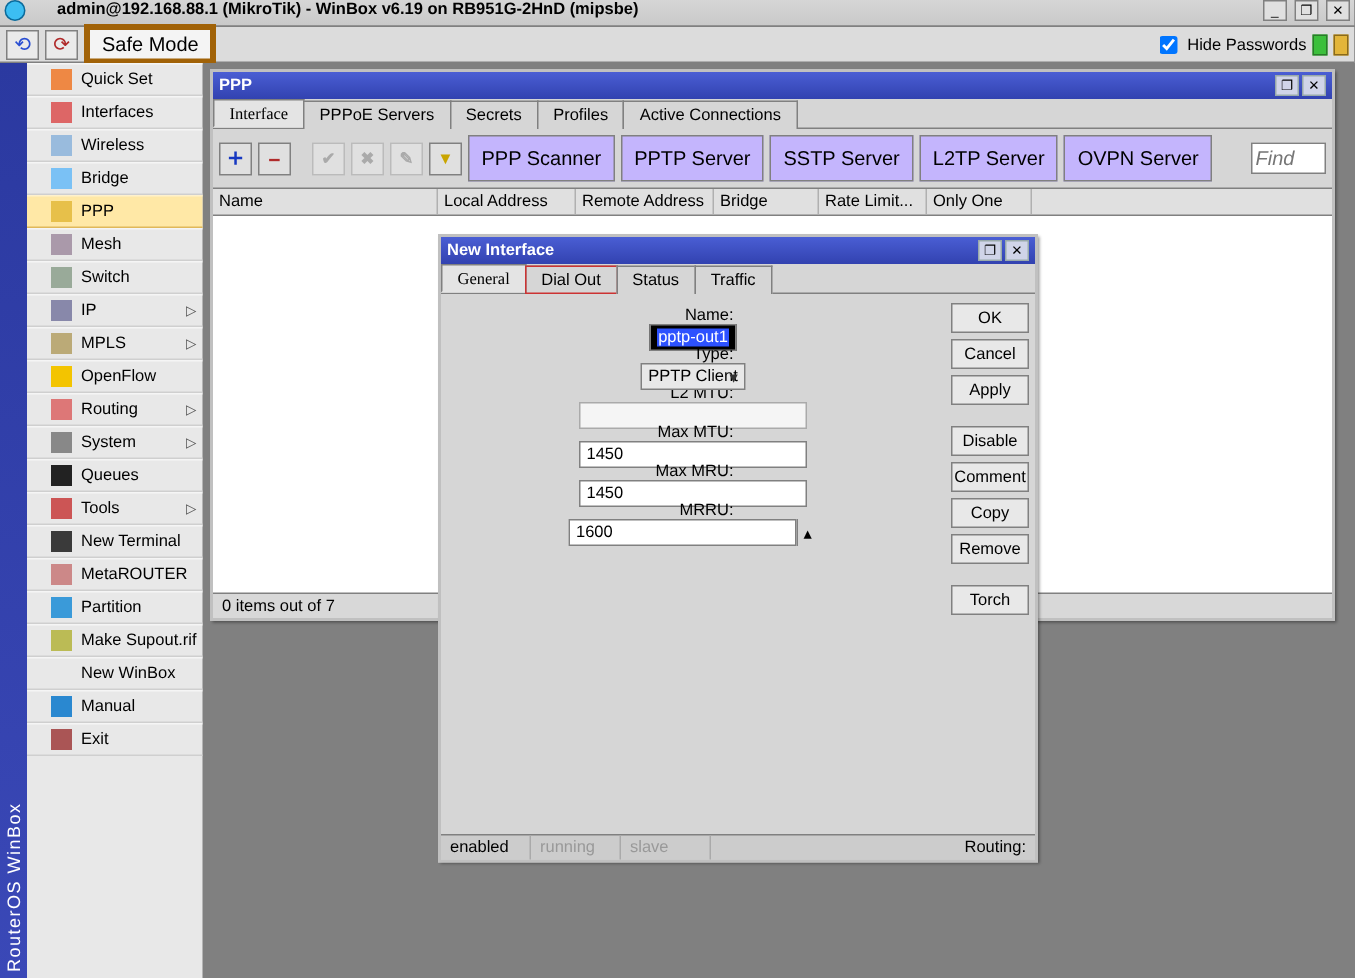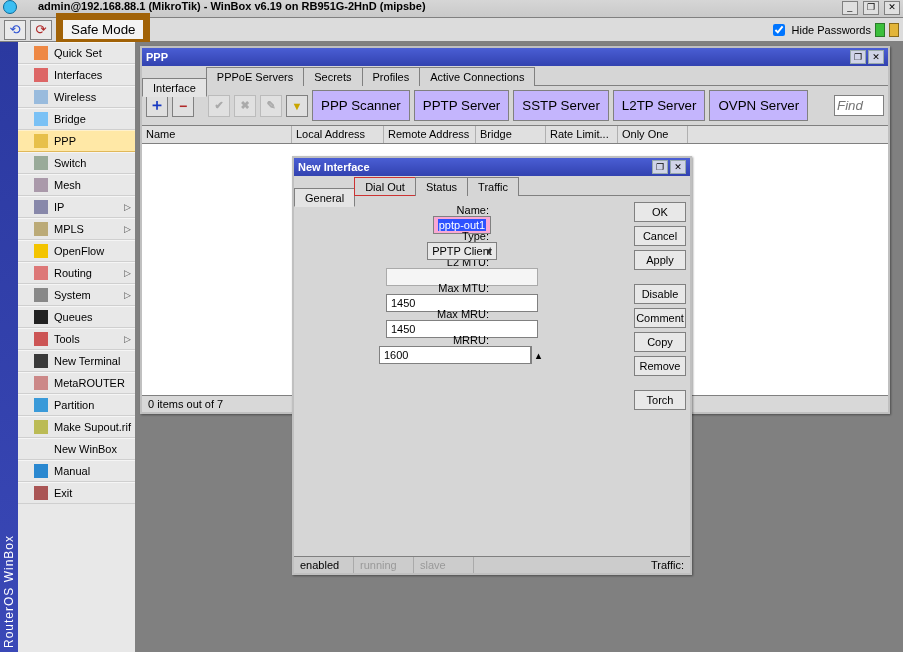--- a/index.html
+++ b/index.html
@@ -3,62 +3,62 @@
 <meta charset="utf-8">
 <style>
   * { box-sizing: border-box; }
   html,body { margin:0; padding:0; width:903px; height:652px; font-family:Tahoma,Verdana,sans-serif; font-size:11px; color:#000; background:#808080; overflow:hidden; }
   .title-bar { background:linear-gradient(#d6d6d6,#c9c9c9); border-bottom:1px solid #808080; height:18px; display:flex; align-items:flex-start; padding:0 3px;gap:17px; }
   .title-bar .app-icon { width:14px; height:14px; background:#3cbef2; border:1px solid #0b6a9a; border-radius:50%; margin-right:4px;}
   .title-bar .text { flex:1; font-weight:bold; }
   .title-bar .btns button { width:16px; height:14px; margin-left:2px; font-size:9px; line-height:1; padding:0; border:1px solid #808080; background:#e0e0e0;}
   .toolbar-row { background:#dcdcdc; border-bottom:1px solid #808080; height:24px; display:flex; align-items:center; padding:2px 4px; gap:4px;}
   .sm-btn { width:22px; height:20px; border:1px solid #808080; background:#eaeaea; display:inline-flex; align-items:center; justify-content:center;}
-  .mode-btn { border:7px solid #a16207; background:#f4f4f4; padding:2px 8px;}
+  .mode-btn { border:4px solid #a16207; background:#f4f4f4; padding:2px 8px;}
   .rspacer { flex:1; }
   .chk { display:flex; align-items:center; gap:4px; }
   .chk input { width:12px; height:12px; }
   .led { display:inline-block; width:10px; height:14px; }
   .main-area { position:absolute; top:42px; left:0; right:0; bottom:0; }
   .left-strip { position:absolute; left:0; top:0; bottom:0; width:18px; background:linear-gradient(#3a48b7,#2b39a0); color:#fff; writing-mode:vertical-rl; transform:rotate(180deg); text-align:left; font-size:12px; letter-spacing:1px; padding:4px 2px;}
   .sidebar { position:absolute; left:18px; top:0; bottom:0; width:118px; background:#e8e8e8; border-right:1px solid #808080; }
   .menu-item { display:flex; align-items:center; height:22px; padding-left:16px; gap:6px; border-top:1px solid #f5f5f5; border-bottom:1px solid #cfcfcf; cursor:default;}
   .menu-item.hi { background:#ffe8a6; border-top-color:#fff1cc; border-bottom-color:#e0b85a;}
   .mi-icon { width:14px; height:14px; display:inline-block; }
   .mi-caret { margin-left:auto; margin-right:4px; color:#555; font-size:9px;}
   .content-area { position:absolute; left:136px; top:0; right:0; bottom:0; background:#808080; }
 
   .mdi-window { position:absolute; border:2px solid #c0c0c0; background:#d6d6d6; box-shadow:1px 1px 2px rgba(0,0,0,.4);}
   .mdi-title { height:18px; background:linear-gradient(#4a5ed4,#3242b0); color:#fff; display:flex; align-items:center; padding:0 4px; font-weight:bold;}
   .mdi-title .mdi-btns { margin-left:auto; display:flex; gap:2px;}
   .mdi-title .mdi-btns button { width:16px; height:14px; font-size:9px; padding:0; border:1px solid #9aa; background:#d0d4e8;}
   .tabrow { display:flex; height:20px; background:#d6d6d6; border-bottom:1px solid #808080;}
   .tab { padding:3px 10px; border:1px solid #808080; border-bottom:none; background:#d6d6d6; margin-right:-1px; position:relative; top:1px;}
-  .tab.active { background:#e4e4e4; top:12px; border-bottom:1px solid #e4e4e4;}
+  .tab.active { background:#e4e4e4; top:0px; border-bottom:1px solid #e4e4e4;font-family:Liberation Serif, serif;}
   .tab.highlight { outline:1px solid #c33; outline-offset:-1px;}
   .ppp-toolbar { display:flex; align-items:center; padding:4px; gap:4px; border-bottom:1px solid #808080;}
   .tool-btn { width:22px; height:22px; border:1px solid #808080; background:#e0e0e0; display:inline-flex; align-items:center; justify-content:center; font-weight:bold;}
   .tool-btn.dis { color:#aaa; border-color:#bbb;}
   .srv-btn { border:1px solid #808080; background:#c4b5fd; padding:7px 8px;}
   .find-box { width:50px; border:1px solid #808080; background:#fff; padding:2px; font-style:italic; color:#888;}
   .list-header { display:flex; height:18px; background:#e0e0e0; border-bottom:1px solid #808080;}
   .list-header .col { border-right:1px solid #b0b0b0; padding:2px 4px; font-size:11px; white-space:nowrap;}
   .list-body { background:#fff; height:252px; border-bottom:1px solid #808080;}
   .status-row { padding:2px 6px; font-size:11px; background:#d8d8d8;}
 
   
   .form-area { flex:1; padding:8px; }
   .form-row { display:flex; align-items:center; height:24px; margin-bottom:2px;flex-direction:column;}
   .form-row .lbl { width:60px; text-align:right; margin-right:6px;}
   .form-row .fld { flex:1; display:flex; }
   .form-row input { flex:1; border:1px solid #808080; padding:2px 4px; font:inherit; background:#fff;}
   .form-row .readonly { background:#f5f5f5; color:#555; border:1px solid #aaa;}
   .form-row .sel { background:#e8e8e8; border:1px solid #808080; flex:1; position:relative; padding:2px 4px;}
   .form-row .sel:after { content:"▾"; position:absolute; right:4px; top:2px; color:#333;}
-  .name-input { background:#f9a8d4; color:#000;text-align:center; }
+  .name-input { background:#000000; color:#000;text-align:center; }
   .name-input .highlight { background:#2d52ff; color:#fff; padding:0 1px;}
   .spin { width:14px; border-left:1px solid #808080; display:flex; align-items:center; justify-content:center; background:#d6d6d6;}
   .dlg-btn-col { width:60px; padding:6px 4px; }
   .dlg-btn-col button { width:100%; margin-bottom:4px; border:1px solid #808080; background:#e8e8e8; padding:3px 0; font:inherit;}
   .dlg-status { border-top:1px solid #808080; display:flex; background:#ccc; }
   .dlg-status .cell { border-right:1px solid #aaa; padding:2px 6px; min-width:60px;}
   .dlg-status .cell.dim { color:#999; }
 </style>
 </head>
 <body>
@@ -104,26 +104,26 @@
       </div>
       <div class="menu-item">
         <span class="mi-icon" style="background: rgb(122, 193, 245);"></span>
         <span>Bridge</span>
       </div>
       <div class="menu-item hi">
         <span class="mi-icon" style="background: rgb(231, 192, 74);"></span>
         <span>PPP</span>
       </div>
       <div class="menu-item">
+        <span class="mi-icon" style="background: rgb(170, 153, 170);"></span>
+        <span>Mesh</span>
+      </div>
+      <div class="menu-item">
         <span class="mi-icon" style="background: rgb(153, 170, 153);"></span>
         <span>Switch</span>
-      </div>
-      <div class="menu-item">
-        <span class="mi-icon" style="background: rgb(170, 153, 170);"></span>
-        <span>Mesh</span>
       </div>
       <div class="menu-item">
         <span class="mi-icon" style="background: rgb(136, 136, 170);"></span>
         <span>IP</span>
         <span class="mi-caret">▷</span>
       </div>
       <div class="menu-item">
         <span class="mi-icon" style="background: rgb(187, 170, 119);"></span>
         <span>MPLS</span>
         <span class="mi-caret">▷</span>
@@ -281,18 +281,18 @@
               <span class="spin">▴</span>
             </span>
           </div>
         </div>
         <div class="dlg-btn-col" id="dlg-btns"><button>OK</button><button>Cancel</button><button>Apply</button><button style="margin-top: 10px;">Disable</button><button>Comment</button><button>Copy</button><button>Remove</button><button style="margin-top: 10px;">Torch</button></div>
       </div>
       <div class="dlg-status">
         <span class="cell">enabled</span>
         <span class="cell dim">running</span>
         <span class="cell dim">slave</span>
-        <span class="cell" style="flex:1; text-align:right; border-right:none;">Traffic:</span>
+        <span class="cell" style="flex:1; text-align:right; border-right:none;">Routing:</span>
       </div>
     </div>
 
   </div>
 </div>
 
 </body></html>

